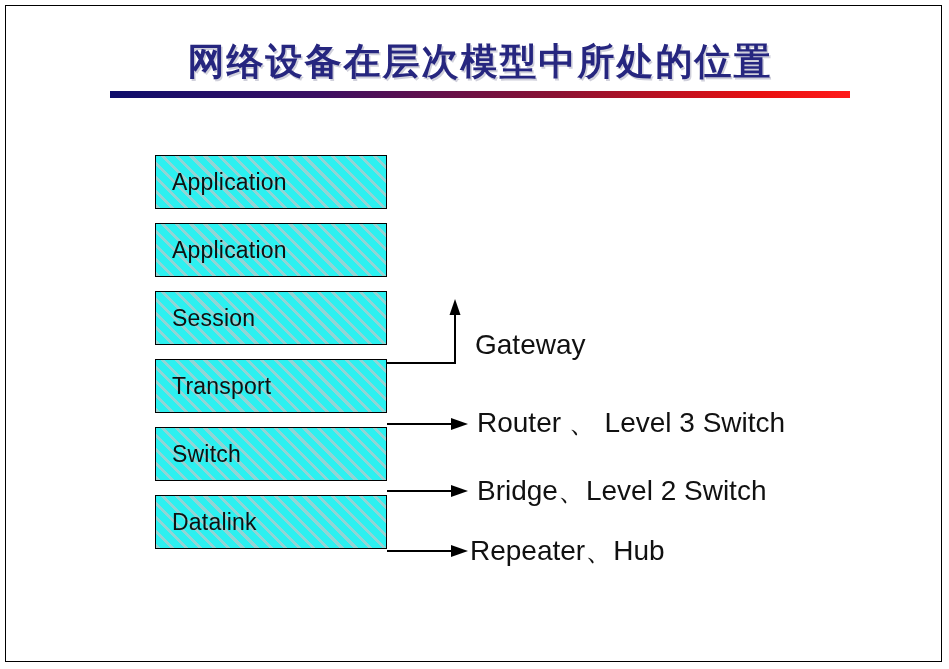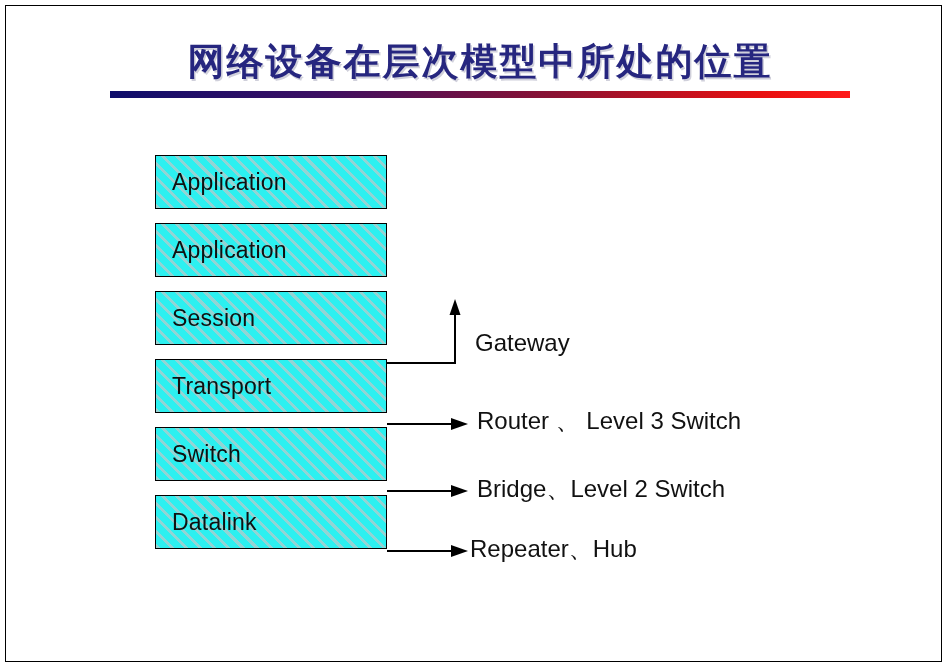--- a/index.html
+++ b/index.html
@@ -103,21 +103,21 @@
     top: 0;
     width: 949px;
     height: 669px;
     pointer-events: none;
   }
 
   
   .device-label {
     position: absolute;
     font-family: "Liberation Sans", sans-serif;
-    font-size: 24px;
+    font-size: 28px;
     color: #111111;
     white-space: nowrap;
     line-height: 1;
   }
   #device-gateway  { left: 475px; top: 331px; }
   #device-router   { left: 477px; top: 409px; }
   #device-bridge   { left: 477px; top: 477px; }
   #device-repeater { left: 470px; top: 537px; }
 </style>
 </head>

